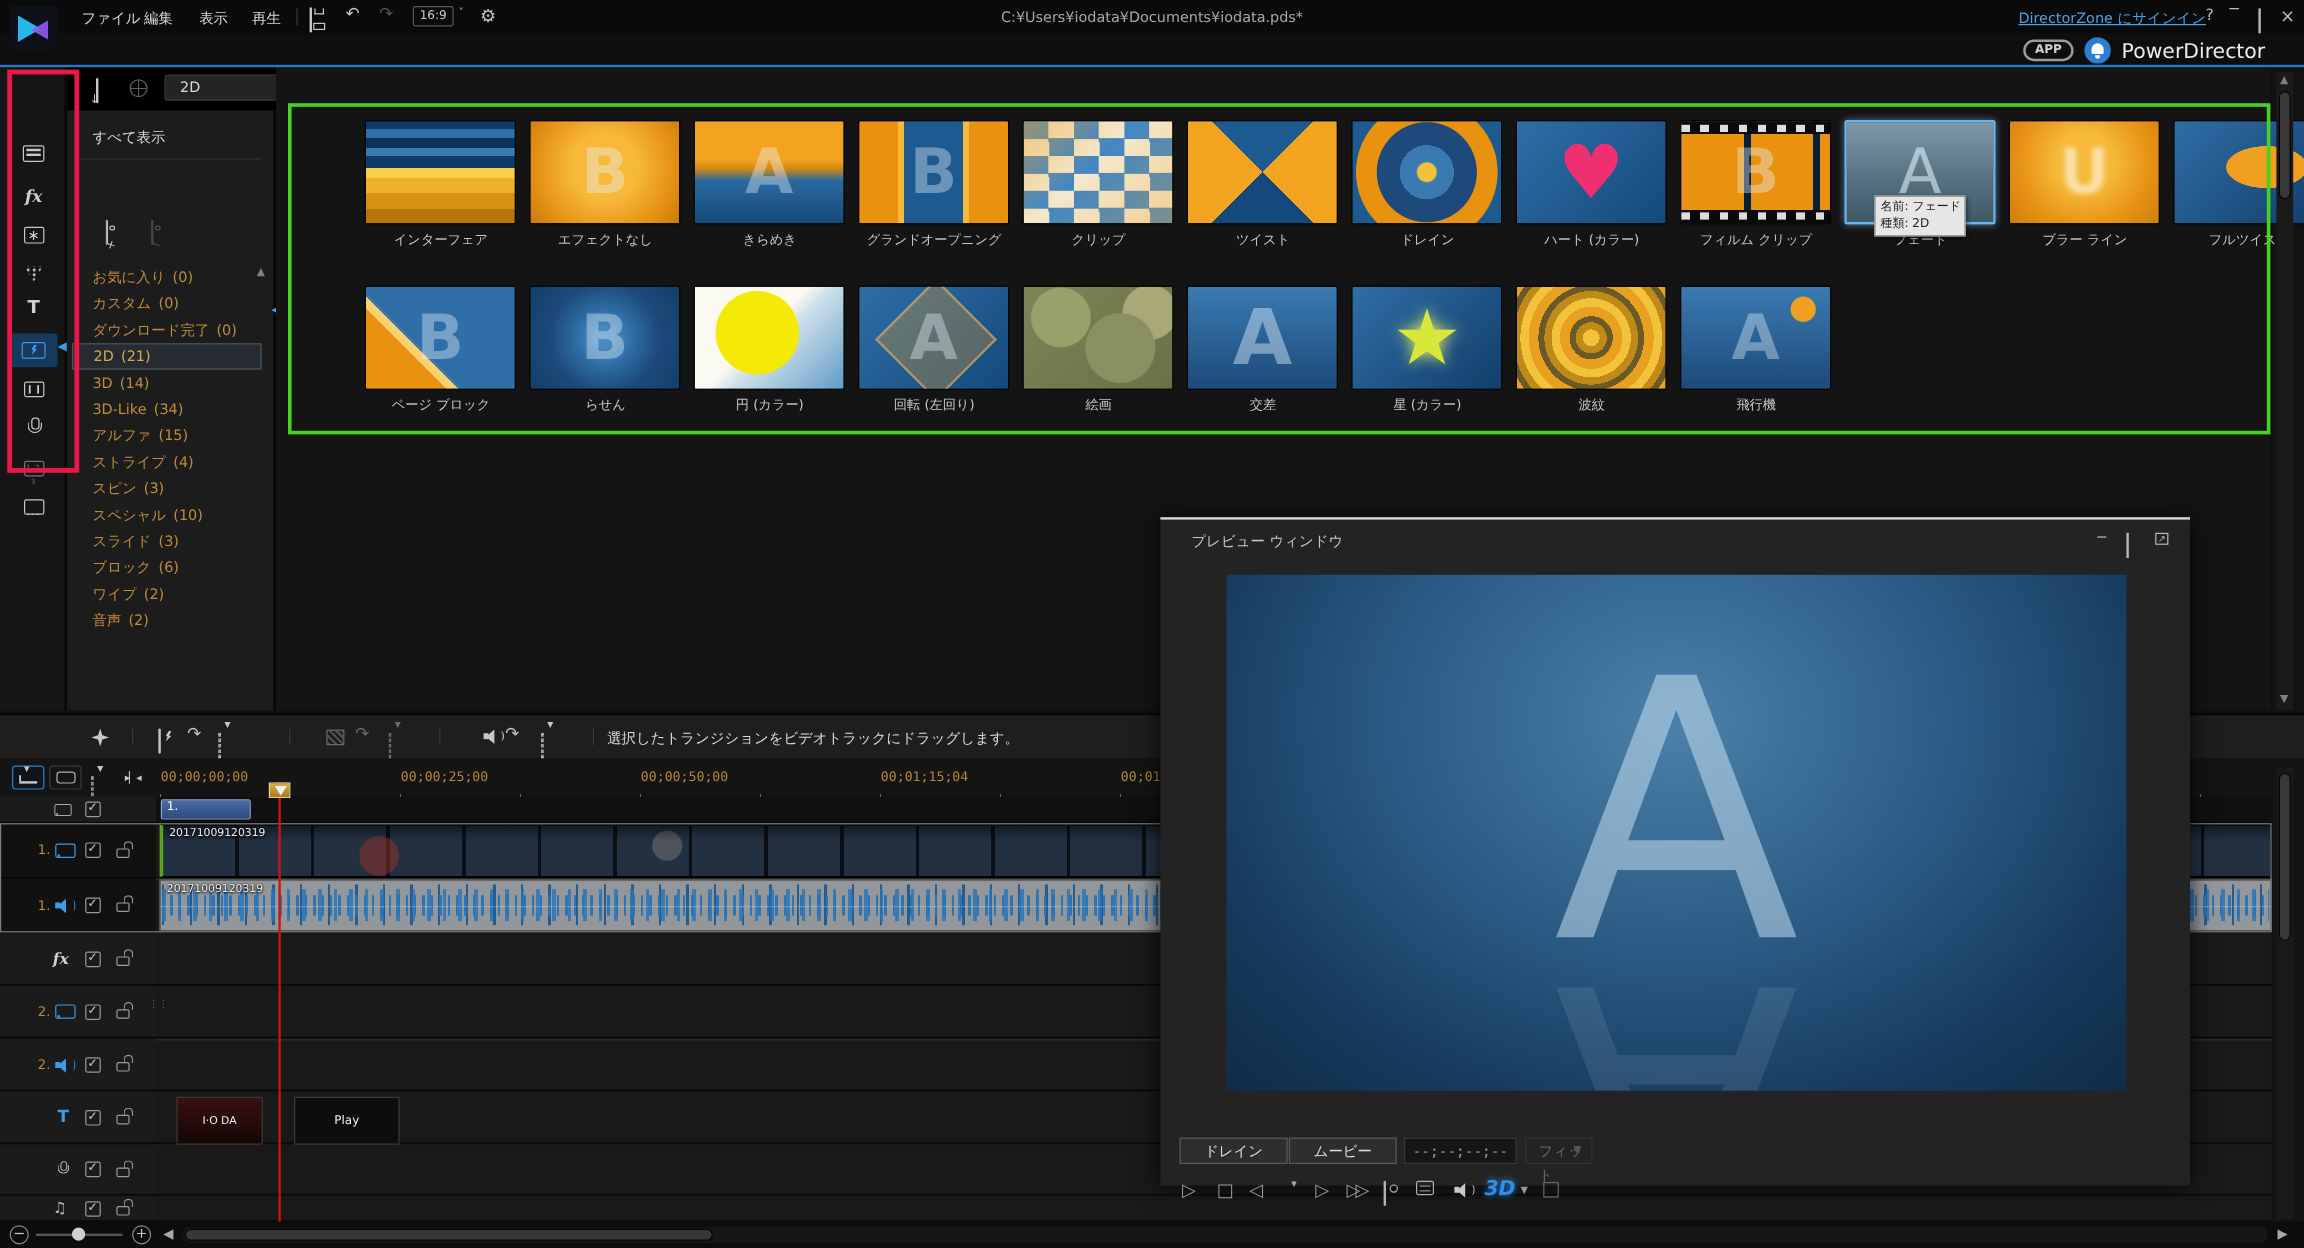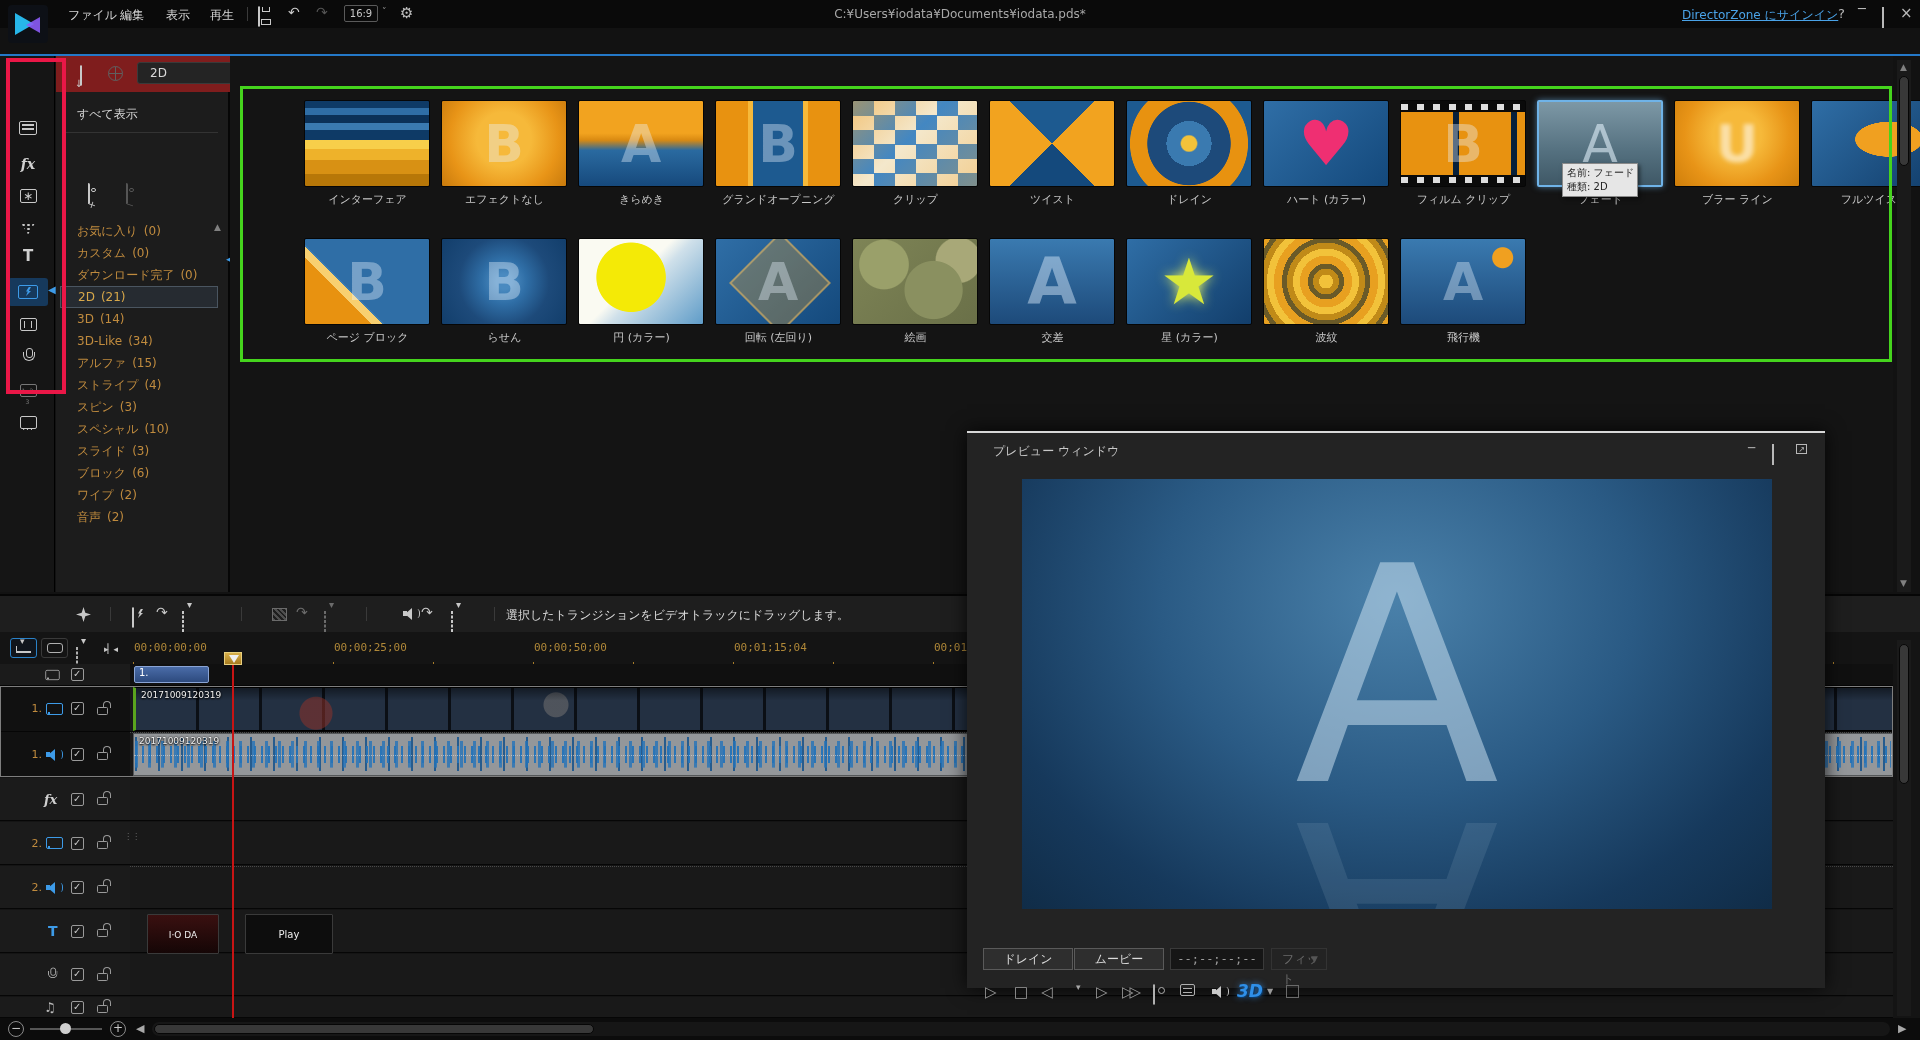--- a/index.html
+++ b/index.html
@@ -49,21 +49,21 @@
   .mixer{width:17px;height:13px;}
   .mixer::before{content:"";position:absolute;inset:2px;background:linear-gradient(90deg,#c8c8c8 0 1.5px,transparent 1.5px 6px) 1px 0/7px 100%;}
   .mic{position:relative;width:12px;height:17px;}
   .mic::before{content:"";position:absolute;left:3.5px;top:0;width:5px;height:8px;border:1.3px solid #c8c8c8;border-radius:3px;}
   .mic::after{content:"";position:absolute;left:1px;top:4px;width:10px;height:8px;border:1.3px solid #c8c8c8;border-top:none;border-radius:0 0 6px 6px;}
   .chap{width:17px;height:13px;border-color:#777;font-size:6px;color:#777;text-align:center;line-height:11px;letter-spacing:1px;}
   .subt{width:17px;height:13px;font-size:9px;color:#d0d0d0;text-align:center;line-height:7px;letter-spacing:1px;}
   .sel-arrow{color:#3d9be8;font-size:10px;}
 
   
-  #library{left:56px;top:56px;width:1837px;height:536px;background:#7f1d1d;}
+  #library{left:56px;top:56px;width:1837px;height:536px;background:#000000;}
   .tool-dd{background:#242424;border:1px solid #3a3a3a;border-radius:3px;height:22px;color:#d8d8d8;font-size:12px;line-height:20px;padding-left:12px;}
   .tool-dd .chev{position:absolute;right:8px;top:0;color:#999;font-size:9px;line-height:20px;}
   .searchbox{background:#242424;border:1px solid #3a3a3a;border-radius:3px;height:22px;}
   .searchbox input{background:transparent;border:none;outline:none;color:#999;font-size:11px;width:108px;margin:2px 0 0 8px;}
   .mag{width:9px;height:9px;border:1.6px solid #999;border-radius:50%;position:relative;}
   .mag::after{content:"";position:absolute;left:7px;top:8px;width:5px;height:1.6px;background:#999;transform:rotate(45deg);}
   .imp{width:16px;height:14px;border:1.3px solid #c8c8c8;border-radius:2px;position:relative;}
   .imp::after{content:"↓";position:absolute;right:-2px;bottom:-4px;color:#c8c8c8;font-size:10px;}
   .glb{width:15px;height:15px;border:1.3px solid #606060;border-radius:50%;background:linear-gradient(90deg,transparent 6px,#606060 6px 7px,transparent 7px),linear-gradient(0deg,transparent 6px,#606060 6px 7px,transparent 7px);}
   .doc-ic{width:12px;height:15px;border:1.2px solid #b8b8b8;border-radius:1px 4px 1px 1px;}
@@ -223,20 +223,32 @@
     <span class="abs winbtn" style="left:1858px;top:1px">─</span>
     <span class="abs restore-ic" style="left:1880px;top:8px"></span>
     <span class="abs winbtn" style="left:1900px;font-size:15px;top:4px">×</span>
   </div>
 
   <div class="abs logo" style="left:8px;top:5px">
       <span class="t1"></span>
       <span class="t2"></span>
     </div>
 
+  <div id="tabrow" class="abs">
+    <div class="abs tab" style="left:85px;width:96px">取り込み</div>
+    <div class="abs tab active" style="left:222px;width:142px">編集</div>
+    <div class="abs tab" style="left:392px;width:96px">出力</div>
+    <div class="abs tab" style="left:520px;width:144px">ディスク作成</div>
+    <div class="abs badge-app" style="left:1686px;top:5px">APP</div>
+    <div class="abs bell" style="left:1737px;top:3px">
+        <i></i>
+        <u></u>
+      </div>
+    <div class="abs brand txt" style="left:1768px;top:5px">PowerDirector</div>
+  </div>
   <div id="tabline" class="abs"></div>
 
   <div id="rooms" class="abs">
     <div class="abs room" style="top:58px">
         <span class="clap box-ic"></span>
       </div>
     <div class="abs room" style="top:94px">
         <span class="fx-g">fx</span>
       </div>
     <div class="abs room" style="top:126px">

